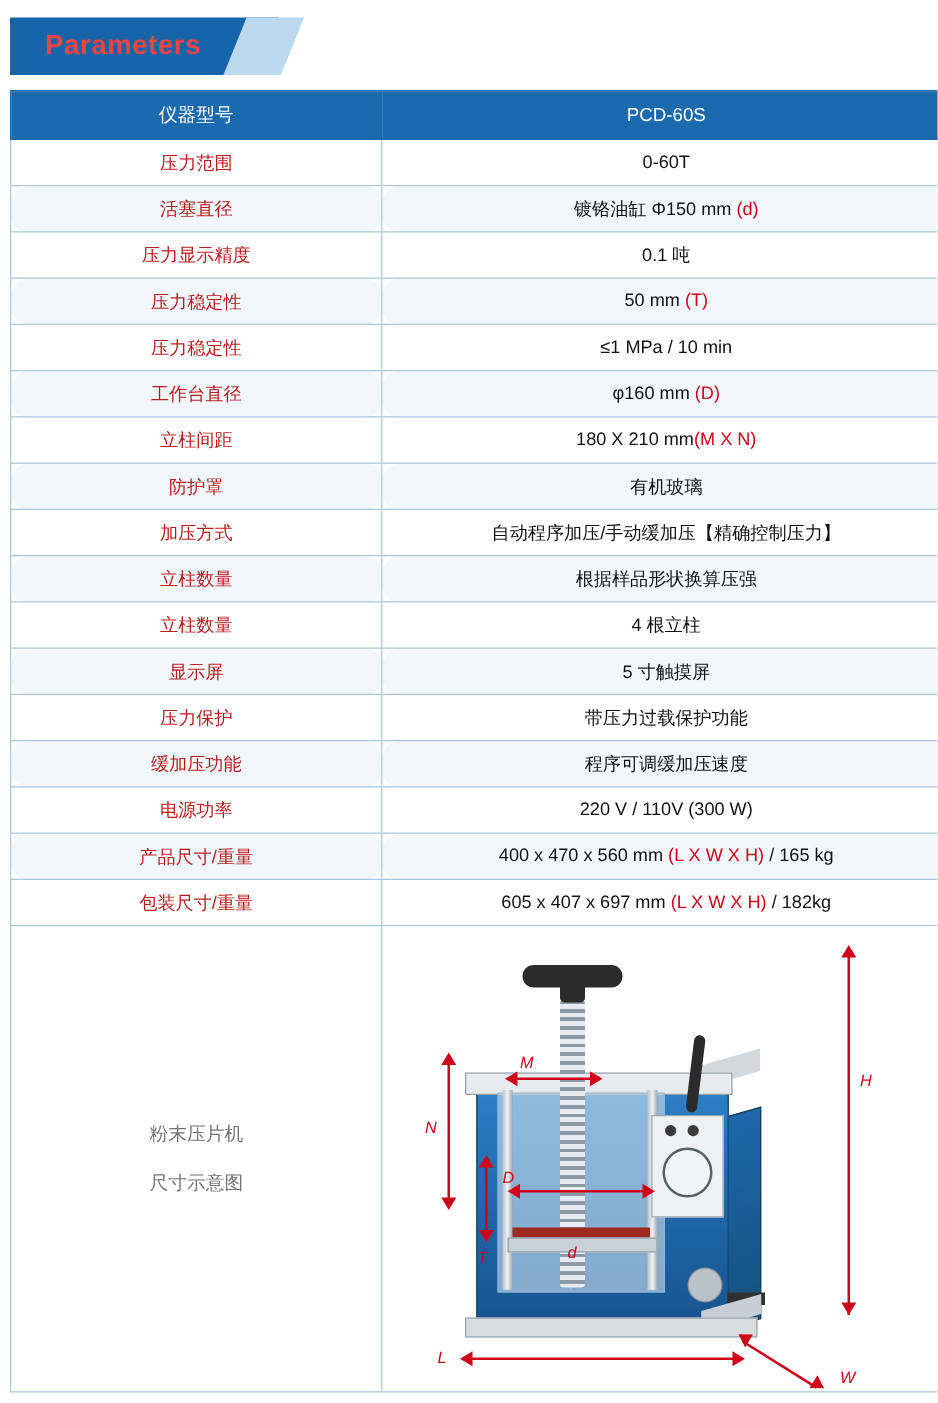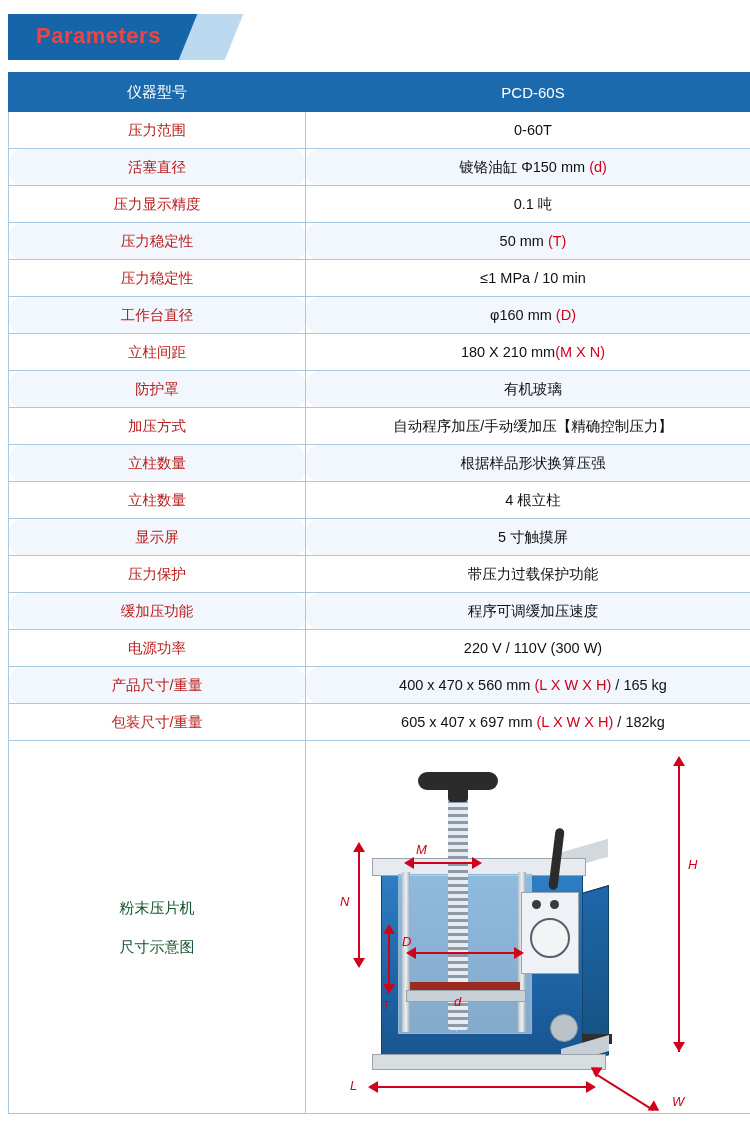--- a/index.html
+++ b/index.html
@@ -108,21 +108,21 @@
 
   
   .diagram-row td {
     height: 372px;
     vertical-align: middle;
     padding: 0;
   }
   .diagram-label {
     font-size: 15px;
     line-height: 2.6;
-    color: #14532d;
+    color: #737373;
   }
   .diagram-cell {
     position: relative;
     background: #ffffff;
   }
   .diagram-wrap {
     position: relative;
     width: 444px;
     height: 370px;
   }

